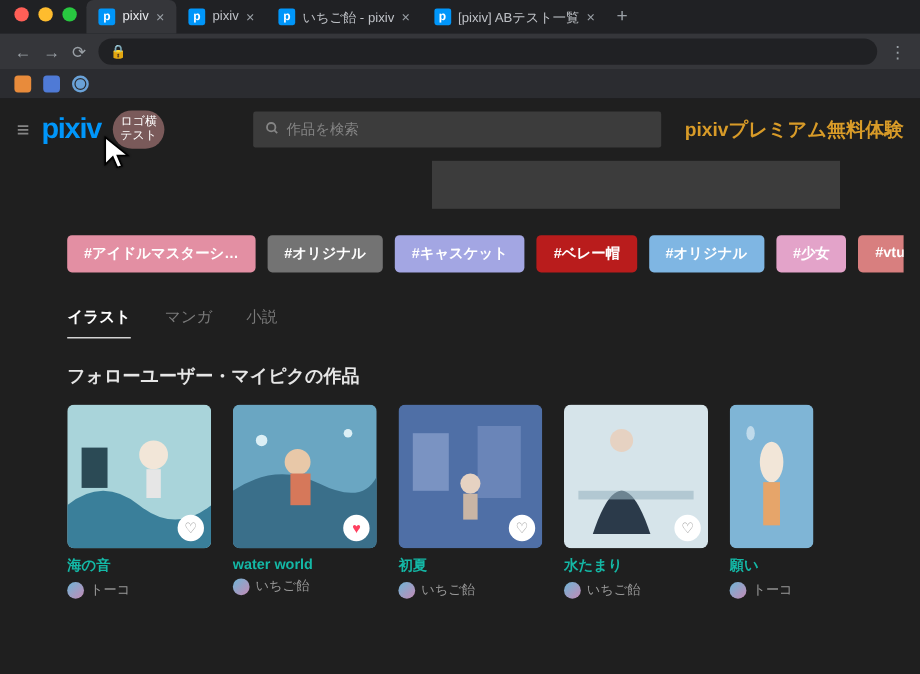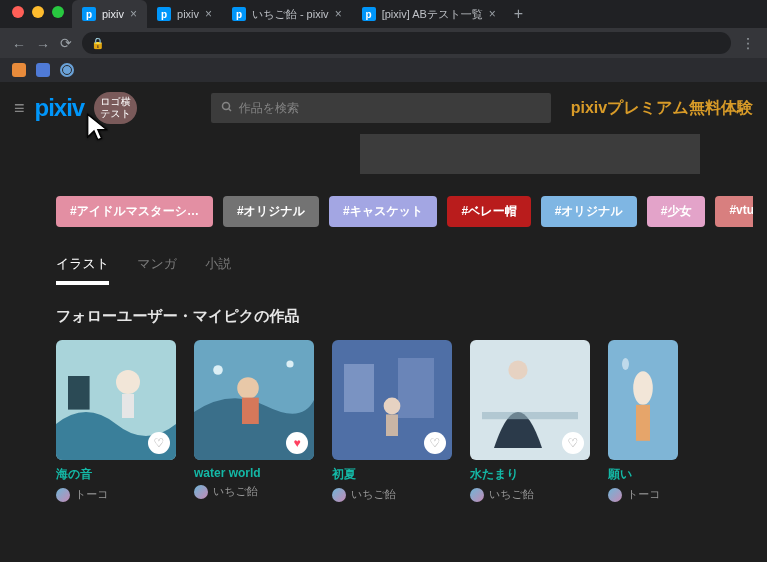--- a/index.html
+++ b/index.html
@@ -41,21 +41,21 @@
   .cursor svg { width: 30px; height: 30px; filter: drop-shadow(0 0 1px #000); }
   .search-bar { flex: 0 0 340px; margin-left: auto; display: flex; align-items: center; background: #3c3c3c; height: 30px; border-radius: 2px; padding: 0 10px; color: #858585; font-size: 12px; gap: 6px; }
   .premium { margin-left: 10px; color: #d89b28; font-size: 16px; font-weight: bold; white-space: nowrap; }
   .ad-box { margin-left: 346px; width: 340px; height: 40px; background: #3c3c3c; margin-top: 4px; }
 
   .tags-row { display: flex; gap: 10px; padding: 22px 0 10px 42px; overflow: hidden; }
   .tag-pill { padding: 7px 14px; border-radius: 4px; color: #fff; font-size: 12px; font-weight: bold; white-space: nowrap; }
 
   .content-tabs { display: flex; gap: 28px; padding: 18px 0 0 42px; font-size: 13px; }
   .ctab { color: #7a7a7a; padding-bottom: 8px; }
-  .ctab.active { color: #fff; border-bottom: 4px solid #ffffff; font-weight: normal; }
+  .ctab.active { color: #fff; border-bottom: 1px solid #ffffff; font-weight: bold; }
 
   .section-title { color: #e6e6e6; font-size: 15px; font-weight: bold; padding: 22px 0 14px 42px; }
 
   .artworks { display: flex; gap: 18px; padding-left: 42px; }
   .card { width: 120px; }
   .thumb { width: 120px; height: 120px; border-radius: 6px; position: relative; overflow: hidden; }
   .heart { position: absolute; right: 6px; bottom: 6px; width: 22px; height: 22px; background: #fff; border-radius: 50%; display: flex; align-items: center; justify-content: center; font-size: 12px; color: #999; }
   .heart.liked { color: #ff4060; }
   .card .title { font-size: 12px; color: #14b8a6; font-weight: bold; margin-top: 6px; white-space: nowrap; overflow: hidden; text-overflow: ellipsis; }
   .card .user { display: flex; align-items: center; gap: 5px; margin-top: 4px; }

